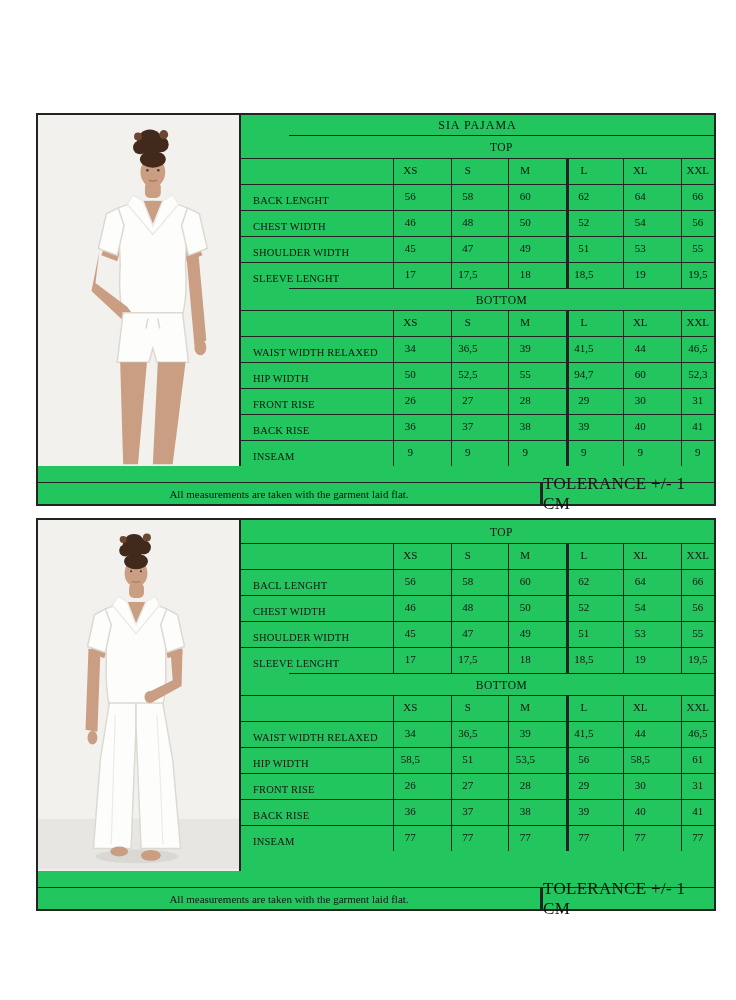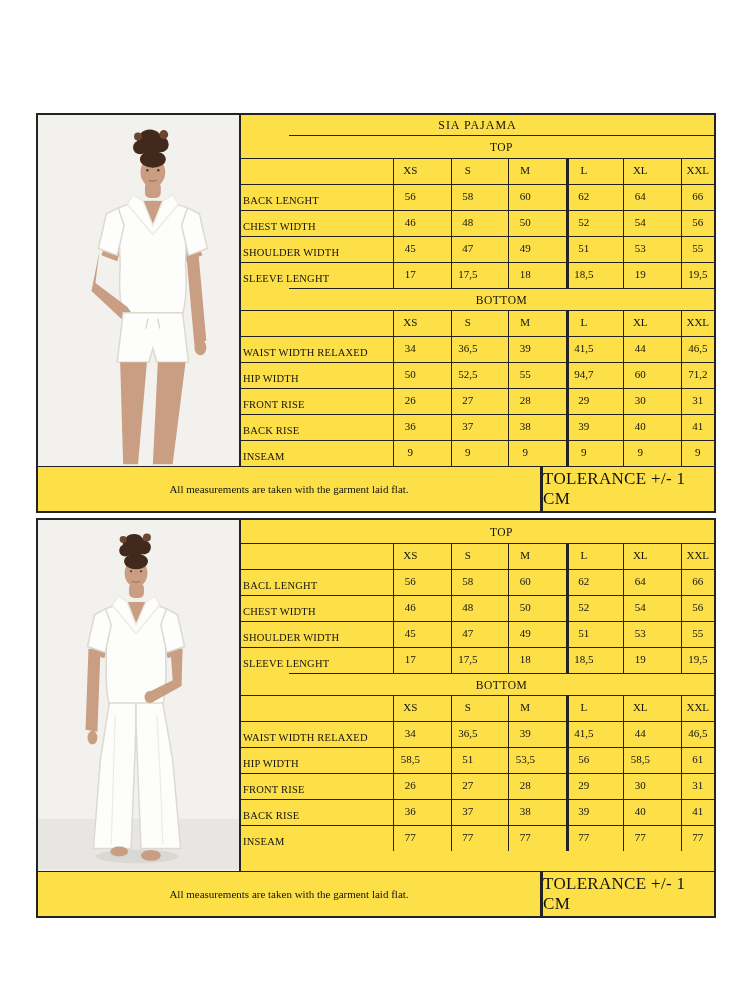--- a/index.html
+++ b/index.html
@@ -1,19 +1,19 @@
 <!DOCTYPE html>
 <html style="--border: #232323; --text: #121212; --photo-bg: #f2f1ee; --photo-floor: #e8e6e2; --skin: #c99e82; --skin-shadow: #b3876a; --hair: #41291b; --hair-light: #6b4630; --garment: #fdfdfb; --garment-line: #dcd9d1; --garment-shadow: #ecebe5;"><head>
 <meta charset="utf-8">
 <style>
   * { margin:0; padding:0; box-sizing:border-box; }
   html,body { width:736px; height:1000px; background:#ffffff; }
   body { position:relative; font-family:"Liberation Serif", serif; color:var(--text,#111); overflow:hidden; }
 
-  .size-table { position:absolute; left:36px; width:680px; border:2px solid var(--border,#222); background:#fde047; }
+  .size-table { position:absolute; left:36px; width:680px; border:2px solid var(--border,#222); background:#22c55e; }
   #table-0 { top:113px; }
   #table-1 { top:518px; }
 
   .table-body { display:flex; height:351px; }
   .photo-cell { width:203px; border-right:2px solid var(--border,#222); overflow:hidden; background:var(--photo-bg,#f2f1ee); }
   .photo-cell svg { display:block; width:100%; height:100%; }
 
   .data-grid { flex:1; display:flex; flex-direction:column; }
   .t-row { border-top:1px solid var(--border,#222); display:flex; align-items:center; justify-content:center; }
   .data-grid > .t-row:first-child { border-top:none; }
@@ -21,23 +21,23 @@
   .r-title   { height:20px; font-size:12px; letter-spacing:1px; }
   .r-section { height:23px; font-size:11.5px; letter-spacing:0.5px;margin-left:48px; }
   .r-section-b { height:22px; }
   .r-header  { height:26px; }
   .r-data    { height:26px; }
 
   .r-cells { display:grid; grid-template-columns:128px repeat(6, 1fr); align-items:stretch;gap:24px; }
   .r-cells .cell { border-left:1px solid var(--border,#222); display:flex; align-items:center; justify-content:center; font-size:11px; padding-bottom:4px; }
   .r-cells .cell:first-child { border-left:none; }
   .r-cells .cell.thick-left { border-left:3px solid var(--border,#222); }
-  .r-cells .label-cell { justify-content:flex-start; align-items:flex-end; padding:2px 2px 4px 2px; font-size:10.5px; letter-spacing:0.2px; white-space:nowrap; }
-
-  .table-footer { display:flex; height:45px; border-top:1px solid var(--border,#222); }
+  .r-cells .label-cell { justify-content:flex-start; align-items:flex-end; padding:2px 2px 4px 12px; font-size:10.5px; letter-spacing:0.2px; white-space:nowrap; }
+
+  .table-footer { display:flex; height:22px; border-top:1px solid var(--border,#222);margin-top:16px; }
   .footer-note { width:505px; border-right:3px solid var(--border,#222); display:flex; align-items:center; justify-content:center; font-size:11px; }
   .footer-tolerance { flex:1; display:flex; align-items:center; justify-content:center; font-size:17px; letter-spacing:0.3px; }
 </style>
 </head>
 <body style="background: rgb(255, 255, 255);">
 
 <section class="size-table" id="table-0">
   <div class="table-body">
     <div class="photo-cell" aria-label="model wearing white short-sleeve pajama top and shorts">
       <svg viewBox="0 0 203 351">
@@ -146,21 +146,21 @@
           <div class="cell">44</div>
           <div class="cell">46,5</div>
         </div>
         <div class="t-row r-cells r-data">
           <div class="cell label-cell">HIP WIDTH</div>
           <div class="cell">50</div>
           <div class="cell">52,5</div>
           <div class="cell">55</div>
           <div class="cell thick-left">94,7</div>
           <div class="cell">60</div>
-          <div class="cell">71,2</div>
+          <div class="cell">52,3</div>
         </div>
         <div class="t-row r-cells r-data">
           <div class="cell label-cell">FRONT RISE</div>
           <div class="cell">26</div>
           <div class="cell">27</div>
           <div class="cell">28</div>
           <div class="cell thick-left">29</div>
           <div class="cell">30</div>
           <div class="cell">31</div>
         </div>

